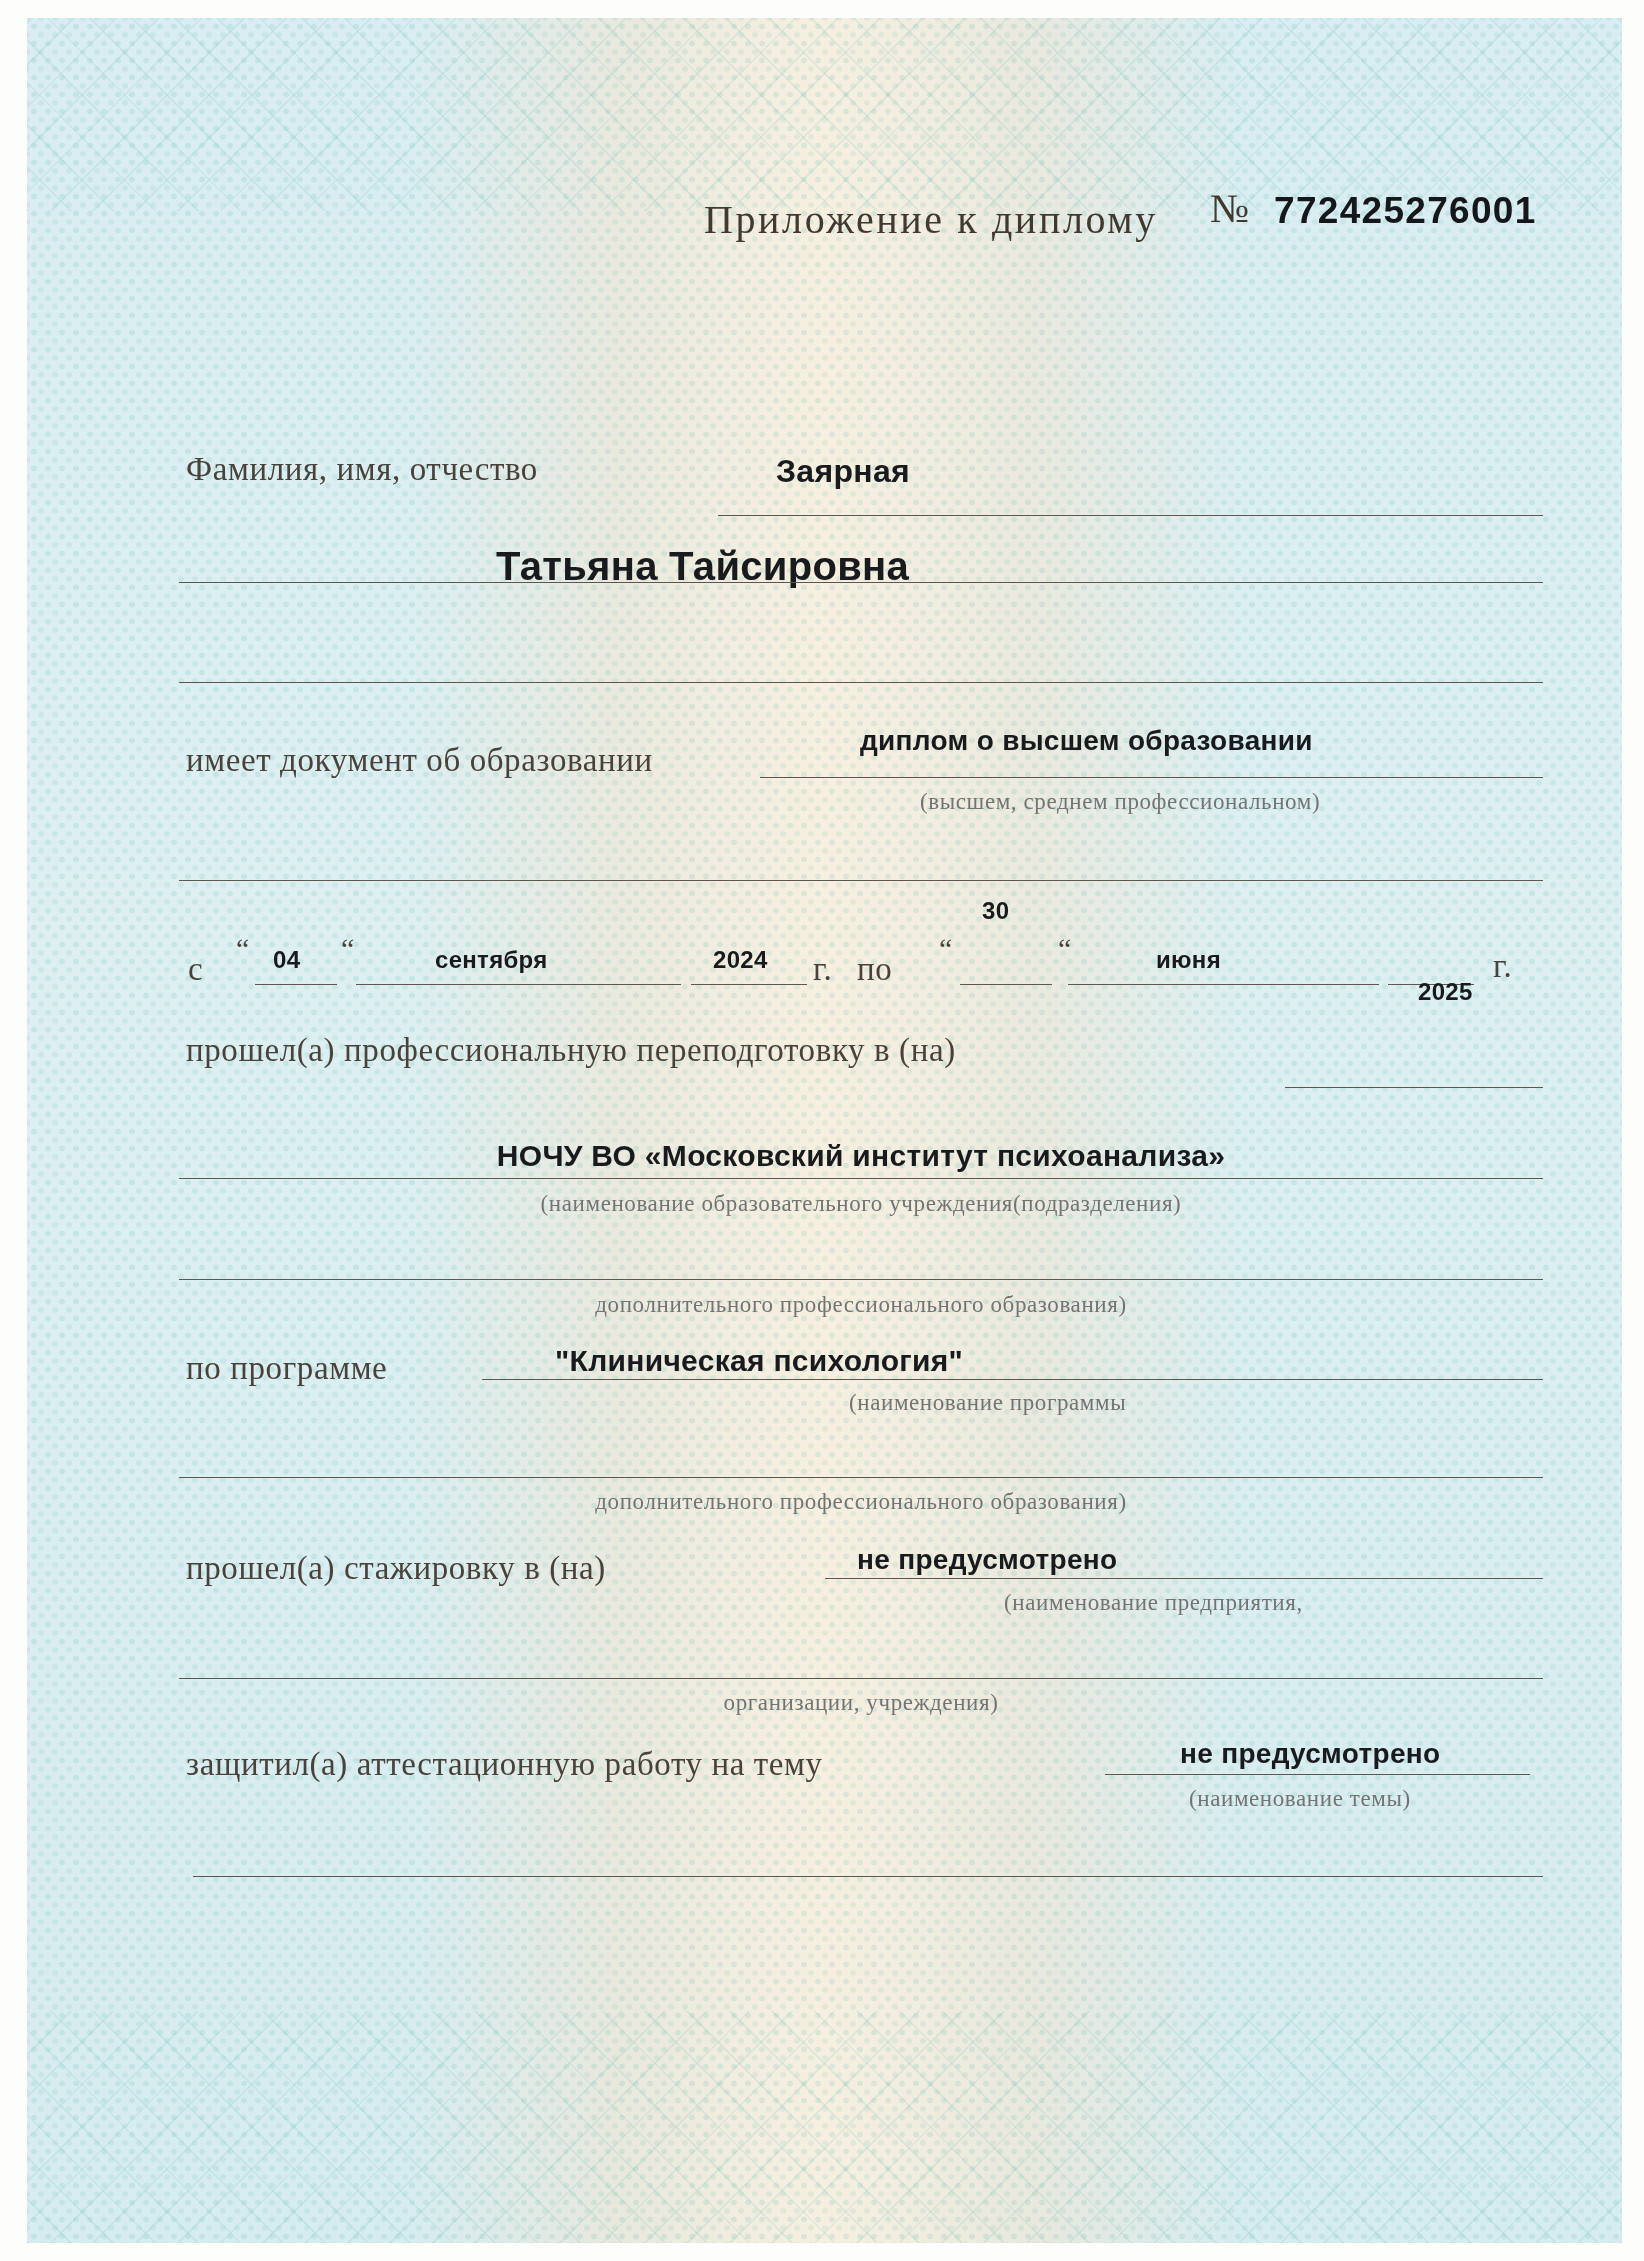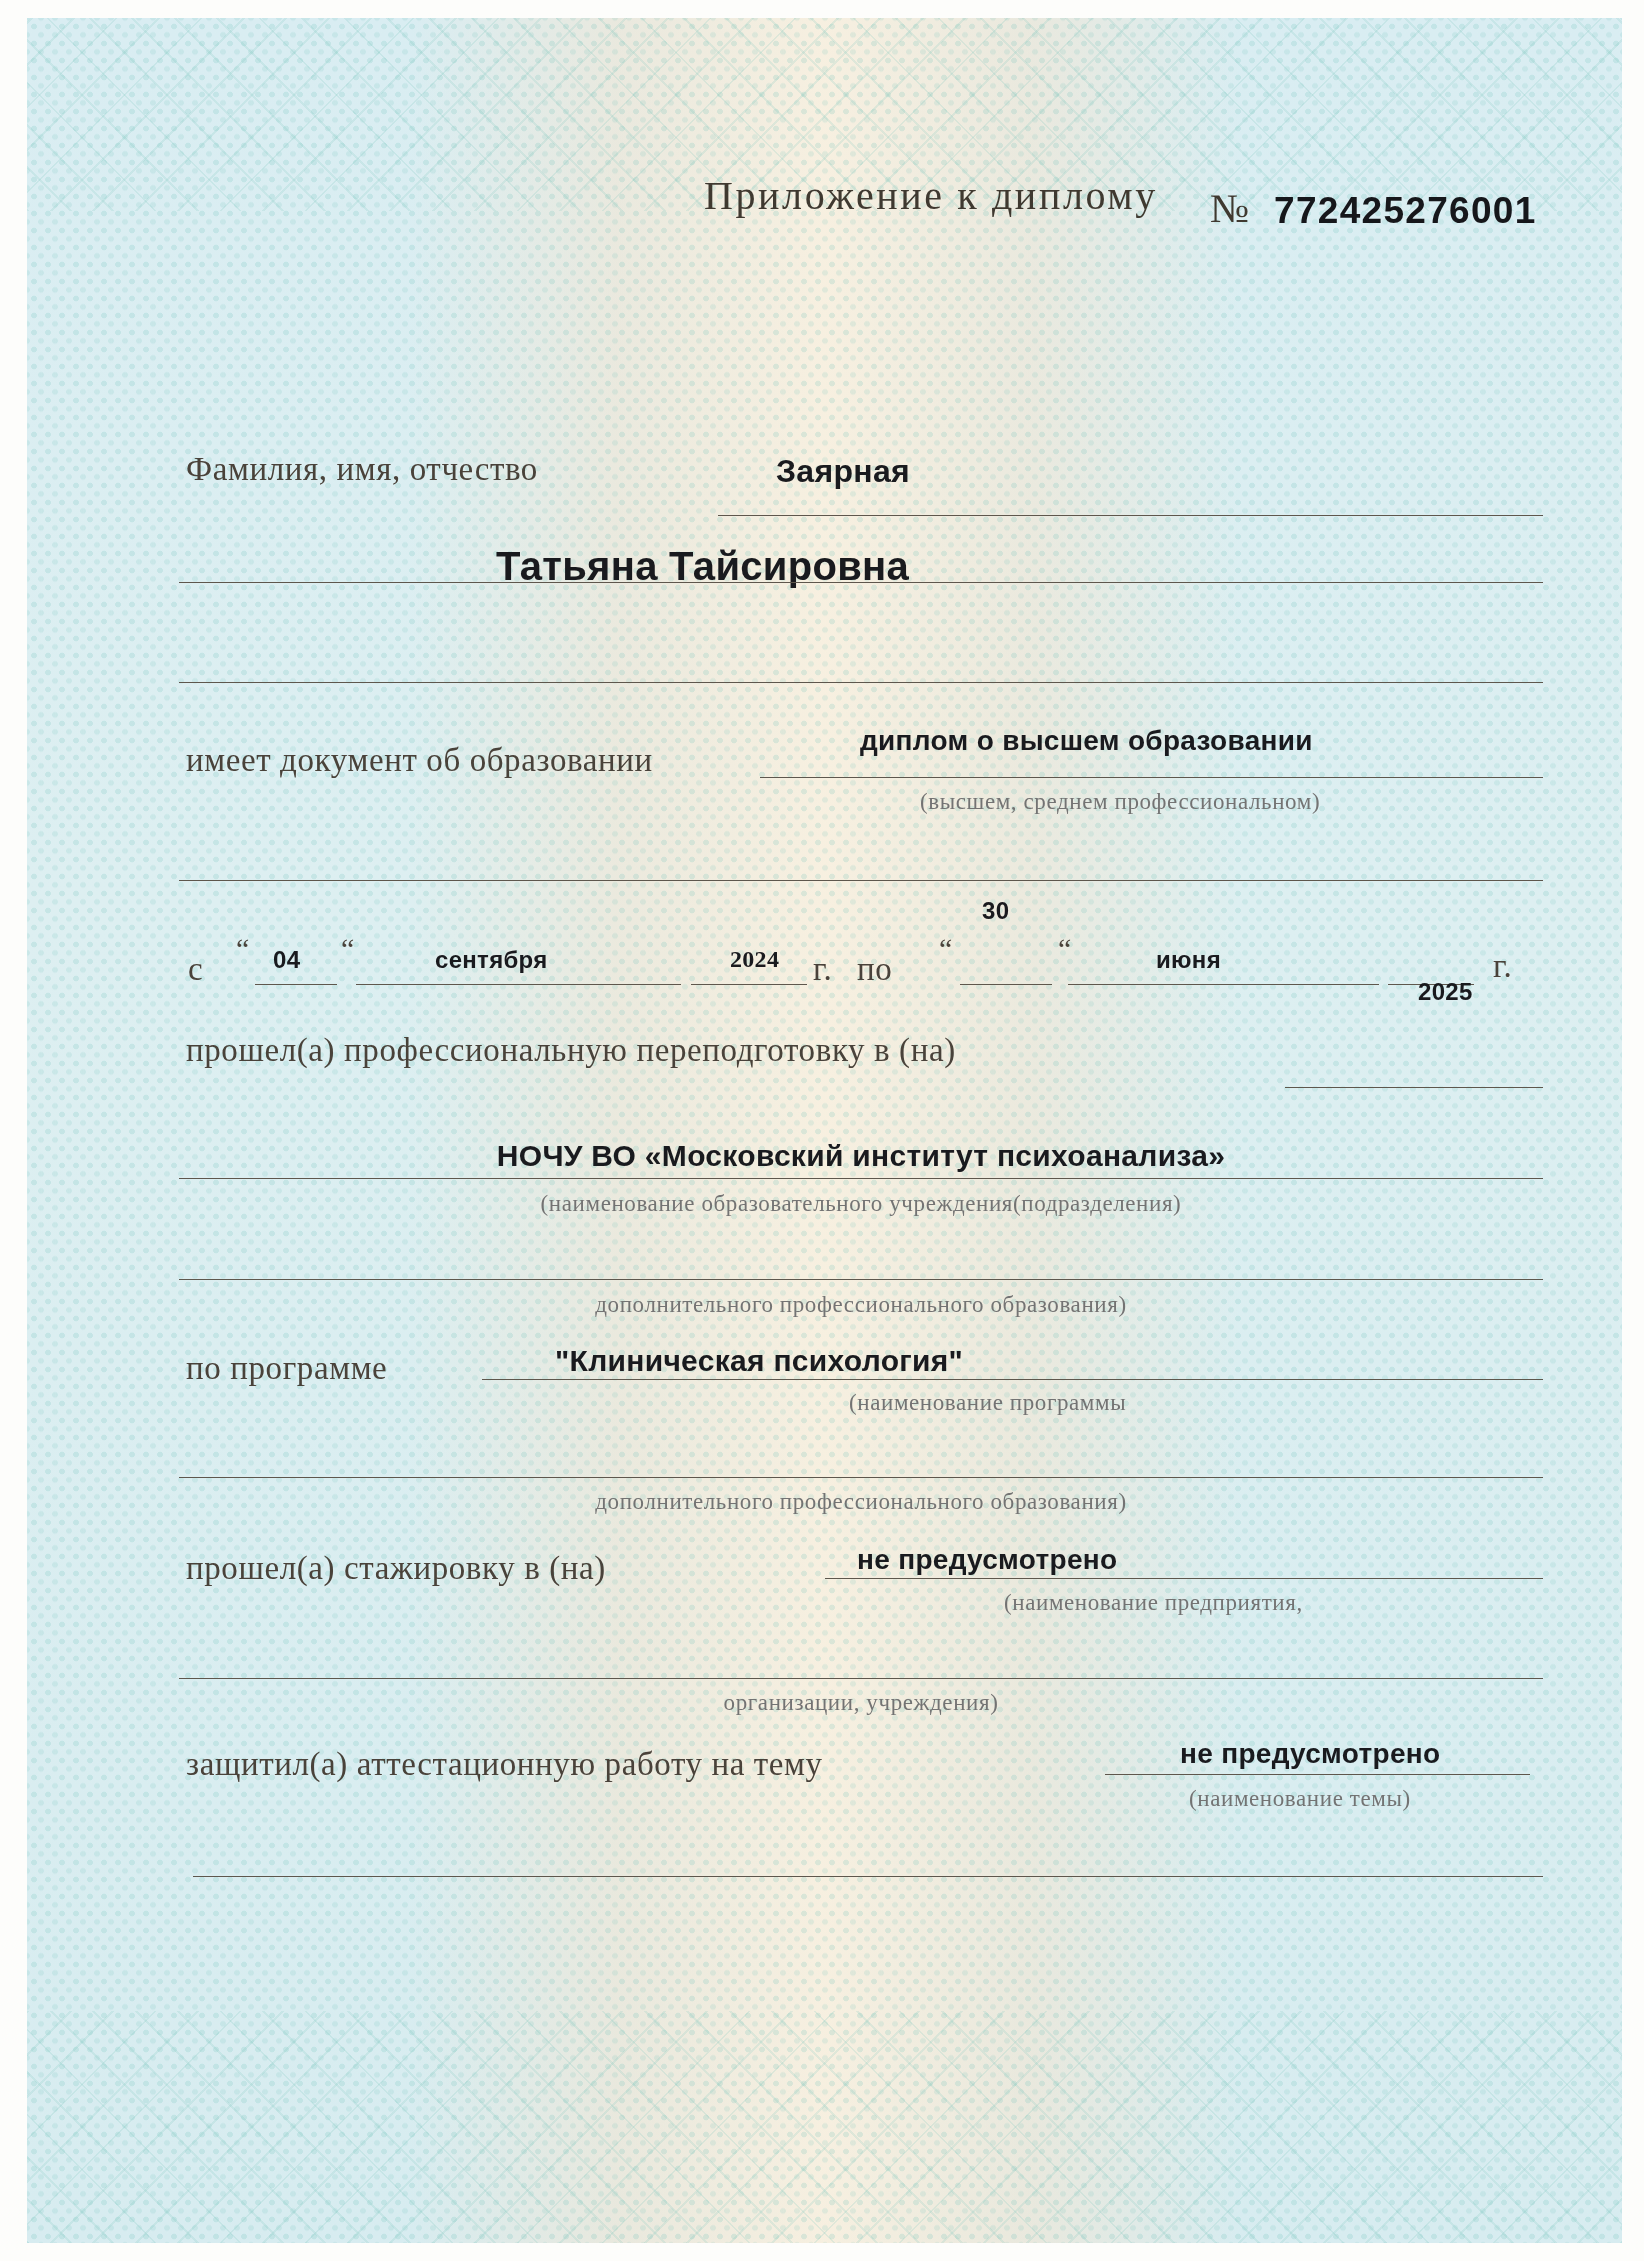--- a/index.html
+++ b/index.html
@@ -49,21 +49,21 @@
 </style>
 </head>
 <body>
 
 <div class="page">
   <div class="paper">
     <div class="band band-top"></div>
     <div class="band band-bottom"></div>
   </div>
 
-  <div class="abs title" style="left:704px;top:172px;">Приложение  к диплому</div>
+  <div class="abs title" style="left:704px;top:196px;">Приложение  к диплому</div>
   <div class="abs numsign" style="left:1210px;top:184px;">№</div>
   <div class="abs docnum" style="left:1274px;top:190px;">772425276001</div>
 
   <div class="abs lbl" style="left:186px;top:451px;">Фамилия, имя, отчество</div>
   <div class="abs fill" style="left:776px;top:443px;font-size:32px;margin-top:10px;">Заярная</div>
   <div class="line" style="left:718px;top:515px;width:825px;"></div>
   <div class="abs fill" style="left:496px;top:544px;font-size:40px;">Татьяна  Тайсировна</div>
   <div class="line" style="left:179px;top:582px;width:1364px;"></div>
   <div class="line" style="left:179px;top:682px;width:1364px;"></div>
 
@@ -74,21 +74,21 @@
   <div class="line" style="left:179px;top:880px;width:1364px;"></div>
 
   <div class="abs lbl" style="left:188px;top:951px;">с</div>
   <div class="abs q" style="left:236px;top:932px;">“</div>
   <div class="line" style="left:255px;top:984px;width:82px;"></div>
   <div class="abs fill datev" style="left:273px;top:946px;">04</div>
   <div class="abs q" style="left:341px;top:932px;">“</div>
   <div class="line" style="left:356px;top:984px;width:325px;"></div>
   <div class="abs fill datev" style="left:435px;top:946px;">сентября</div>
   <div class="line" style="left:691px;top:984px;width:116px;"></div>
-  <div class="abs fill datev" style="left:730px;top:946px;font-family:Liberation Serif, serif;">2024</div>
+  <div class="abs fill datev" style="left:713px;top:946px;">2024</div>
   <div class="abs lbl" style="left:813px;top:951px;">г.</div>
   <div class="abs lbl" style="left:857px;top:951px;">по</div>
   <div class="abs q" style="left:939px;top:932px;">“</div>
   <div class="line" style="left:960px;top:984px;width:92px;"></div>
   <div class="abs fill datev" style="left:982px;top:897px;">30</div>
   <div class="abs q" style="left:1058px;top:932px;">“</div>
   <div class="line" style="left:1068px;top:984px;width:311px;"></div>
   <div class="abs fill datev" style="left:1156px;top:946px;">июня</div>
   <div class="line" style="left:1388px;top:984px;width:86px;"></div>
   <div class="abs fill datev" style="left:1394px;top:978px;margin-left:24px;">2025</div>

